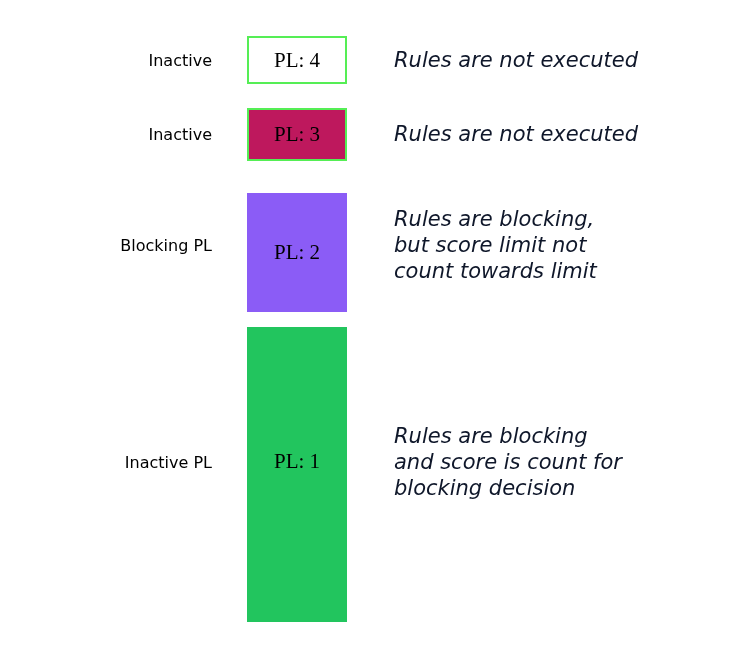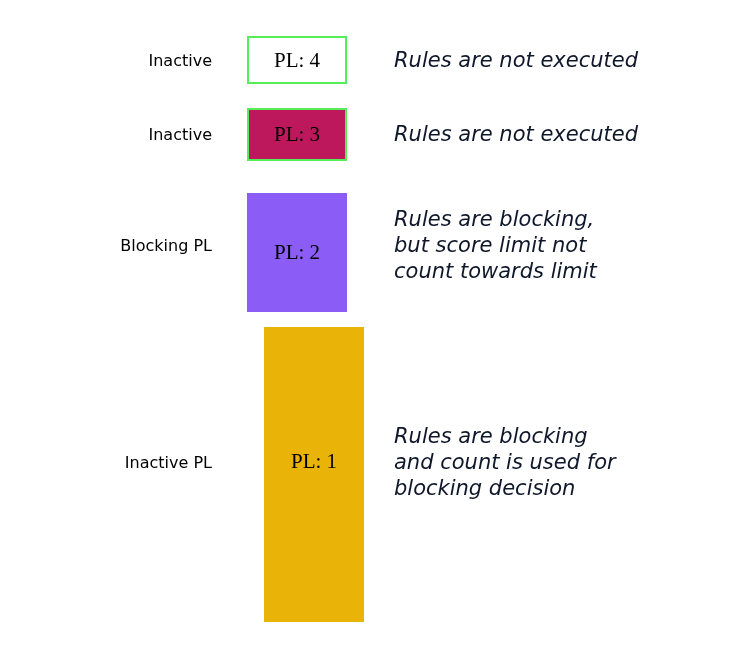--- a/index.html
+++ b/index.html
@@ -109,23 +109,23 @@
   </div>
 
   <div class="desc" style="top:245px;">
     <span class="line">Rules are blocking,</span>
     <span class="line">but score limit not</span>
     <span class="line">count towards limit</span>
   </div>
 
   <div class="state-label" style="top:462px;">Inactive PL</div>
 
-  <div class="pl-box tall" style="top:327px; height:295px; background:#eab308;margin-left:17px;">
+  <div class="pl-box tall" style="top:327px; height:295px; background:#22c55e;">
     <span class="pl-label">PL: 1</span>
   </div>
 
   <div class="desc" style="top:462px;">
     <span class="line">Rules are blocking</span>
-    <span class="line">and count is used for</span>
+    <span class="line">and score is count for</span>
     <span class="line">blocking decision</span>
   </div>
 
 </div>
 
 </body></html>

